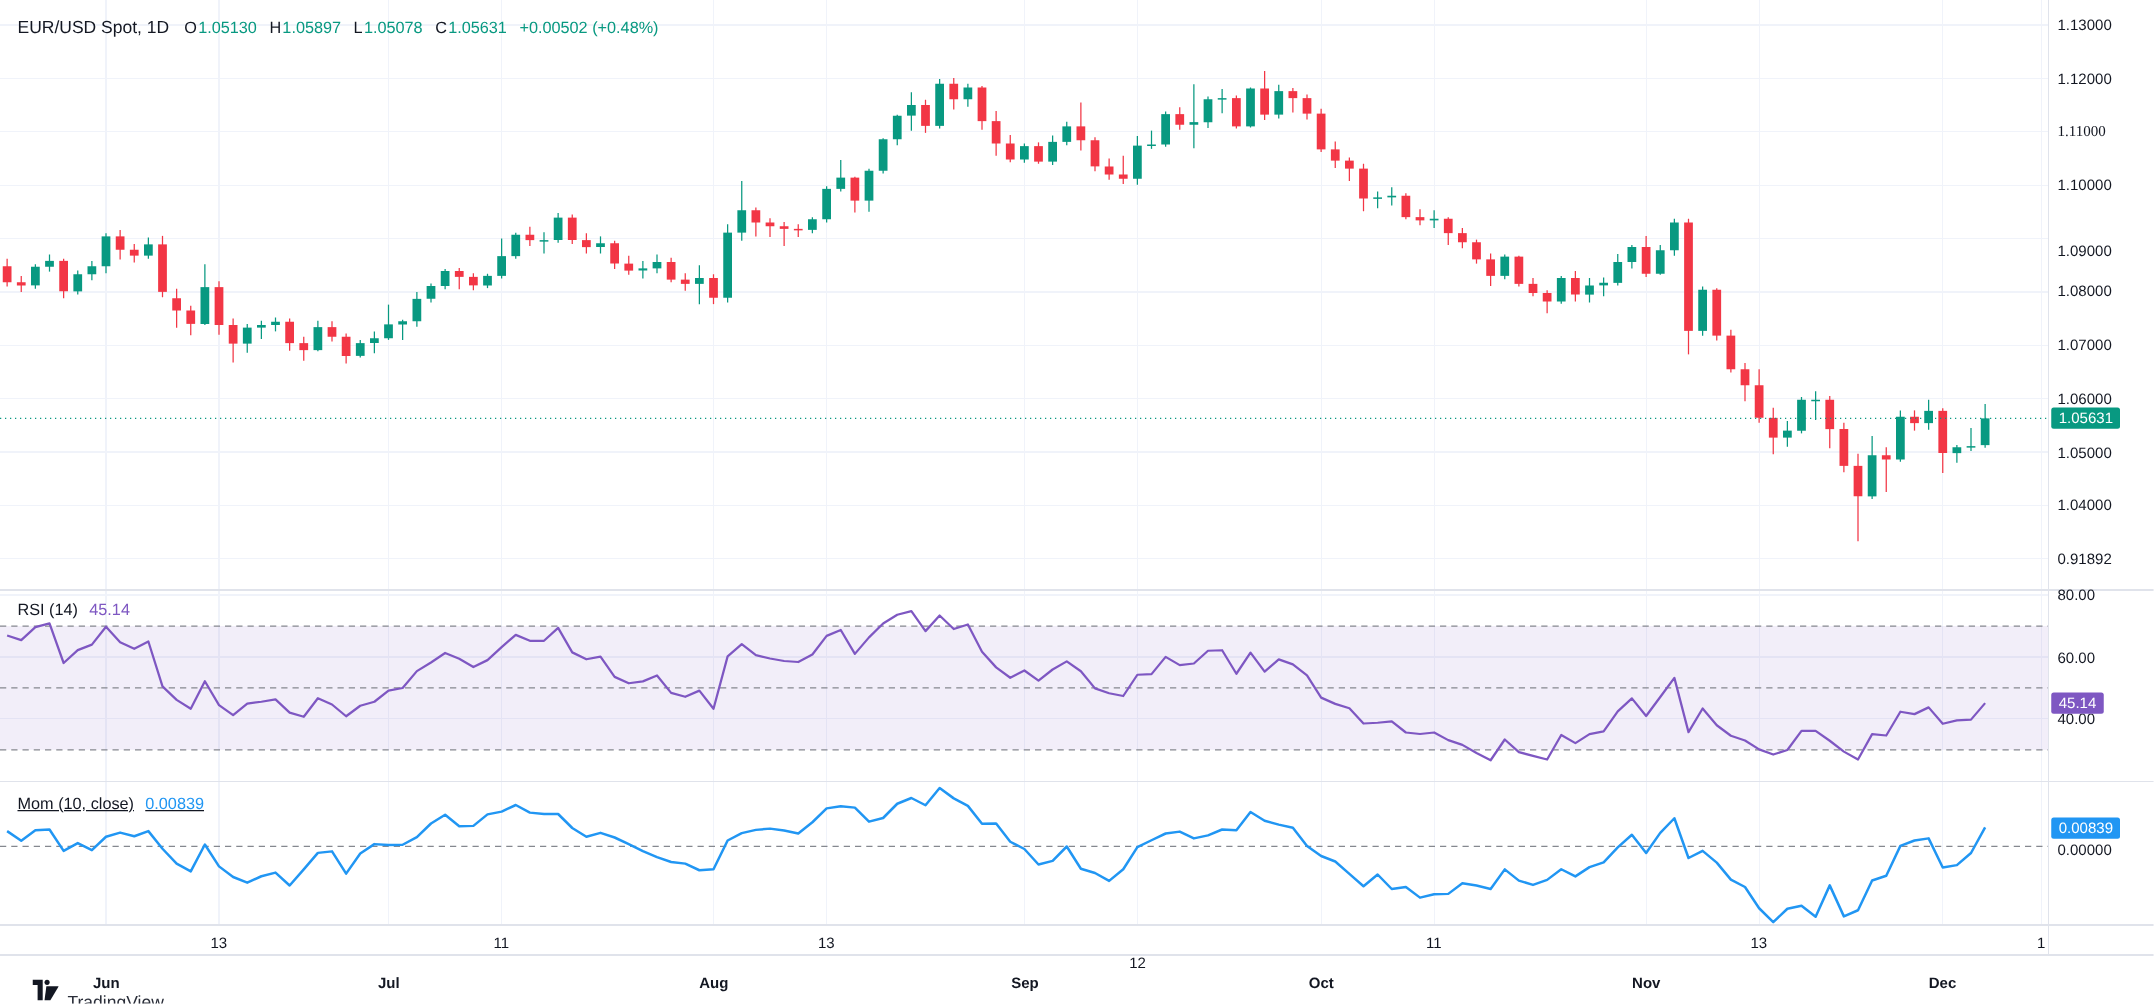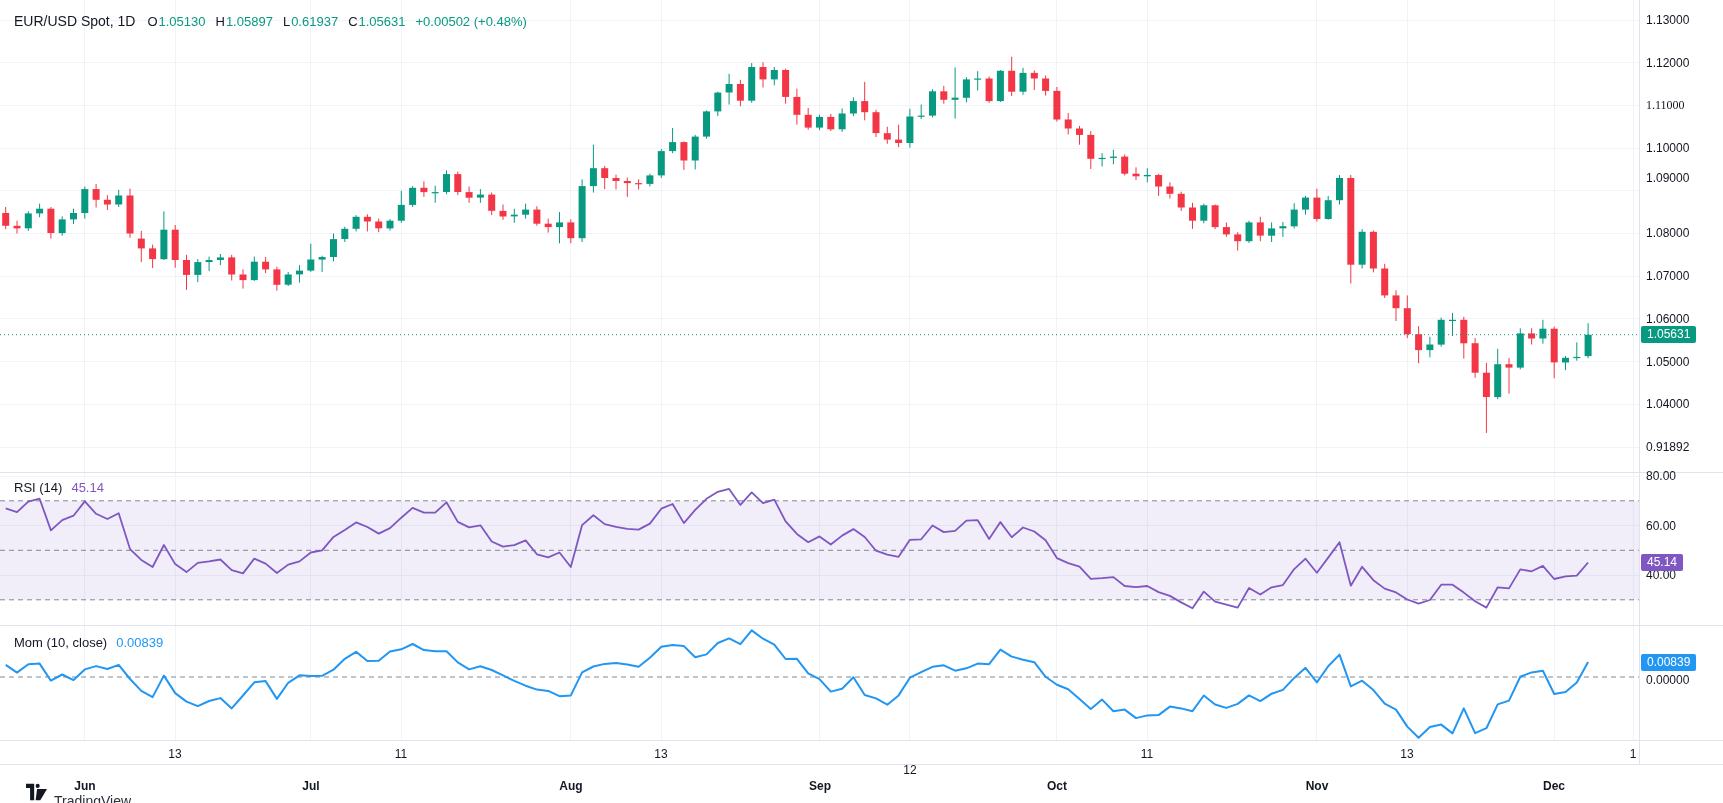--- a/index.html
+++ b/index.html
@@ -8,21 +8,21 @@
   #chart-svg{position:absolute;left:0;top:0;}
   .legend{position:absolute;left:14px;top:13px;display:flex;align-items:baseline;gap:10px;
           font-size:14px;color:#131722;white-space:nowrap;}
   .legend .title{font-weight:500;margin-right:2px;}
   .legend .pair{font-size:13px;display:flex;gap:1px;}
   .legend .k{color:#131722;}
   .legend .v{color:#089981;}
   .legend .chg{font-size:13px;color:#089981;}
   .ind-legend{position:absolute;left:14px;display:flex;gap:9px;font-size:13px;color:#131722;white-space:nowrap;}
   #rsi-legend{top:480px;}
-  #mom-legend{top:635px;}
+  #mom-legend{top:635px;text-decoration:underline;}
   #rsi-legend .val{color:#7E57C2;}
   #mom-legend .val{color:#2196F3;}
   .axlbl{position:absolute;left:1646px;width:76px;height:16px;line-height:16px;
          font-size:12px;color:#131722;text-align:left;}
   .tlbl{position:absolute;top:746px;height:16px;line-height:16px;font-size:12px;color:#131722;
         transform:translateX(-50%);white-space:nowrap;}
   .tlbl.bold{font-weight:700;margin-top:32px;}
   .badge{position:absolute;left:1641px;height:17px;line-height:17px;padding:0 6px;border-radius:2px;
          font-size:12px;color:#fff;white-space:nowrap;}
   #footer{position:absolute;left:26px;top:774px;display:flex;align-items:center;gap:7px;}
@@ -368,21 +368,21 @@
     <span class="pair">
         <span class="k">O</span>
         <span class="v">1.05130</span>
       </span>
     <span class="pair">
         <span class="k">H</span>
         <span class="v">1.05897</span>
       </span>
     <span class="pair">
         <span class="k">L</span>
-        <span class="v">0.61937</span>
+        <span class="v">1.05078</span>
       </span>
     <span class="pair">
         <span class="k">C</span>
         <span class="v">1.05631</span>
       </span>
     <span class="chg">+0.00502 (+0.48%)</span>
   </div>
 
   <div class="ind-legend" id="rsi-legend">
     <span>RSI (14)</span>
@@ -392,21 +392,21 @@
   <div class="ind-legend" id="mom-legend">
     <span>Mom (10, close)</span>
     <span class="val">0.00839</span>
   </div>
 
   <div id="price-axis">
       <div class="axlbl" style="top: 12px;">1.13000</div>
       <div class="axlbl" style="top: 55px;">1.12000</div>
       <div class="axlbl" style="top: 97px; font-family: Liberation Serif, serif;">1.11000</div>
       <div class="axlbl" style="top: 140px;">1.10000</div>
-      <div class="axlbl" style="top: 170px;">1.09000</div>
+      <div class="axlbl" style="top: 193px;">1.09000</div>
       <div class="axlbl" style="top: 225px;">1.08000</div>
       <div class="axlbl" style="top: 268px;">1.07000</div>
       <div class="axlbl" style="top: 311px;">1.06000</div>
       <div class="axlbl" style="top: 354px;">1.05000</div>
       <div class="axlbl" style="top: 396px;">1.04000</div>
       <div class="axlbl" style="top: 439px;">0.91892</div>
       <div class="axlbl" style="top: 468px;">80.00</div>
       <div class="axlbl" style="top: 518px;">60.00</div>
       <div class="axlbl" style="top: 567px;">40.00</div>
       <div class="axlbl" style="top: 672px;">0.00000</div>

